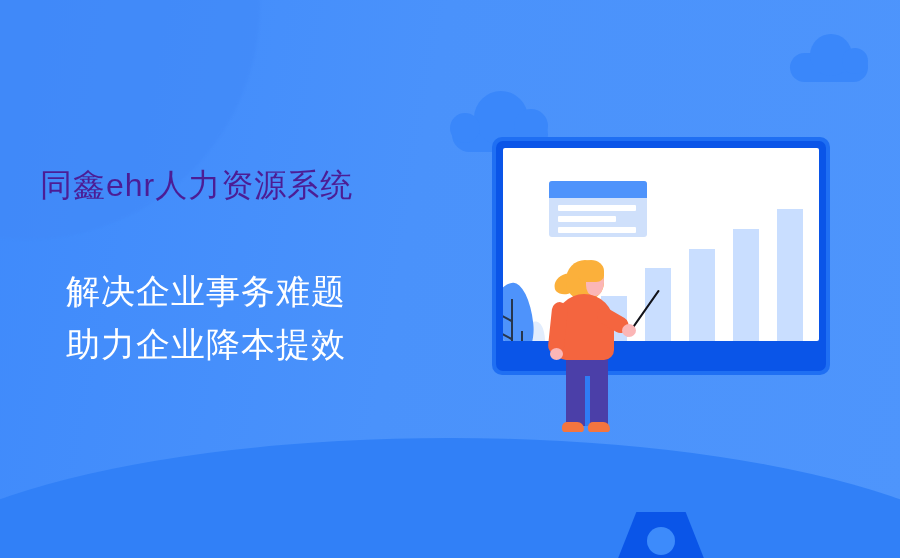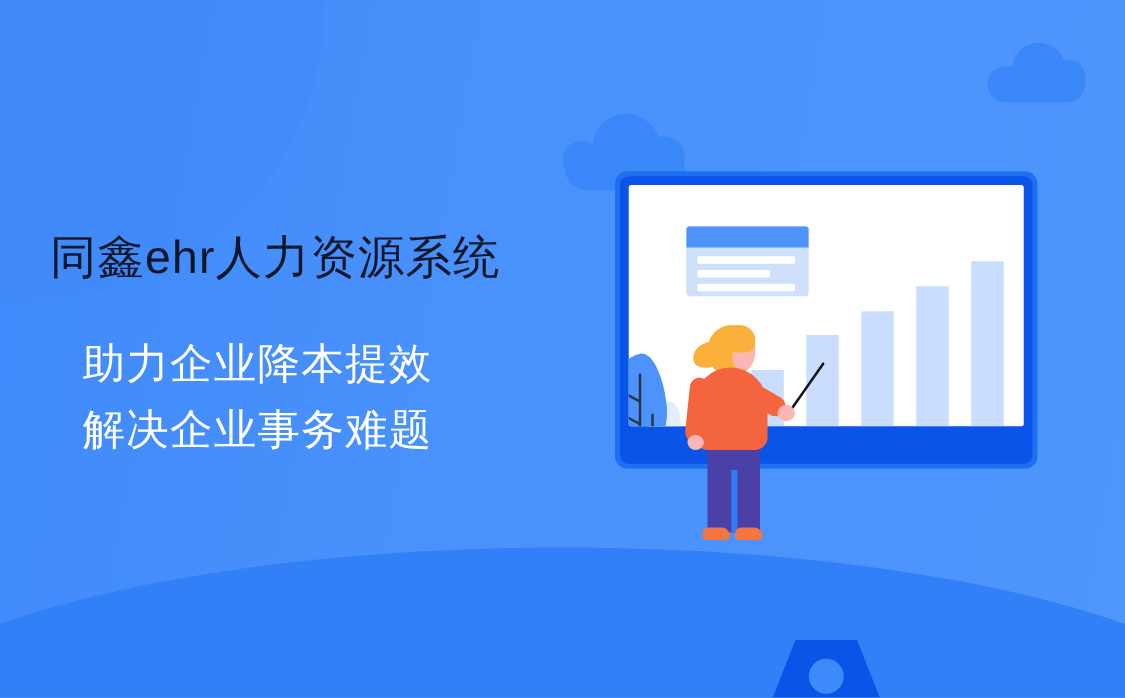--- a/index.html
+++ b/index.html
@@ -25,21 +25,21 @@
   #cloud-right .l1{left:20px;top:-19px;width:42px;height:42px;}
   #cloud-right .l2{left:52px;top:-5px;width:26px;height:26px;}
 
   
   #cloud-monitor{left:452px;top:117px;width:96px;height:35px;border-radius:18px;}
   #cloud-monitor .l1{left:22px;top:-26px;width:54px;height:54px;}
   #cloud-monitor .l2{left:62px;top:-8px;width:34px;height:34px;}
   #cloud-monitor .l3{left:-2px;top:-4px;width:30px;height:30px;}
 
   
-  .headline{position:absolute;left:40px;top:186px;color:#0f172a;font-size:37px;font-weight:400;
+  .headline{position:absolute;left:40px;top:168px;color:#4c1d95;font-size:32px;font-weight:400;
     letter-spacing:1px;white-space:nowrap;line-height:1.1;}
   .subline{position:absolute;left:66px;top:265px;color:#ffffff;font-size:34px;font-weight:400;
     letter-spacing:1px;line-height:1.55;white-space:nowrap;}
 
   
   #monitor{position:absolute;left:492px;top:137px;width:338px;height:238px;}
   .mon-outer{position:absolute;inset:0;border-radius:10px;background:#1f6ff3;}
   .mon-bezel{position:absolute;left:4px;top:4px;right:4px;bottom:4px;border-radius:7px;background:#0a55e8;}
   .mon-screen{position:absolute;left:11px;top:11px;right:11px;bottom:34px;background:#ffffff;border-radius:2px;overflow:hidden;}
 
@@ -105,22 +105,22 @@
 
   <div class="ground"></div>
 
   <div class="cloud" id="cloud-right">
     <span class="lump l1"></span>
     <span class="lump l2"></span>
   </div>
 
   <div class="headline">同鑫ehr人力资源系统</div>
   <div class="subline">
+    <div>解决企业事务难题</div>
     <div>助力企业降本提效</div>
-    <div>解决企业事务难题</div>
   </div>
 
   <div id="monitor">
     <div class="mon-outer"></div>
     <div class="mon-bezel"></div>
 
     <div class="mon-screen">
 
       <div class="card">
         <div class="card-head"></div>

